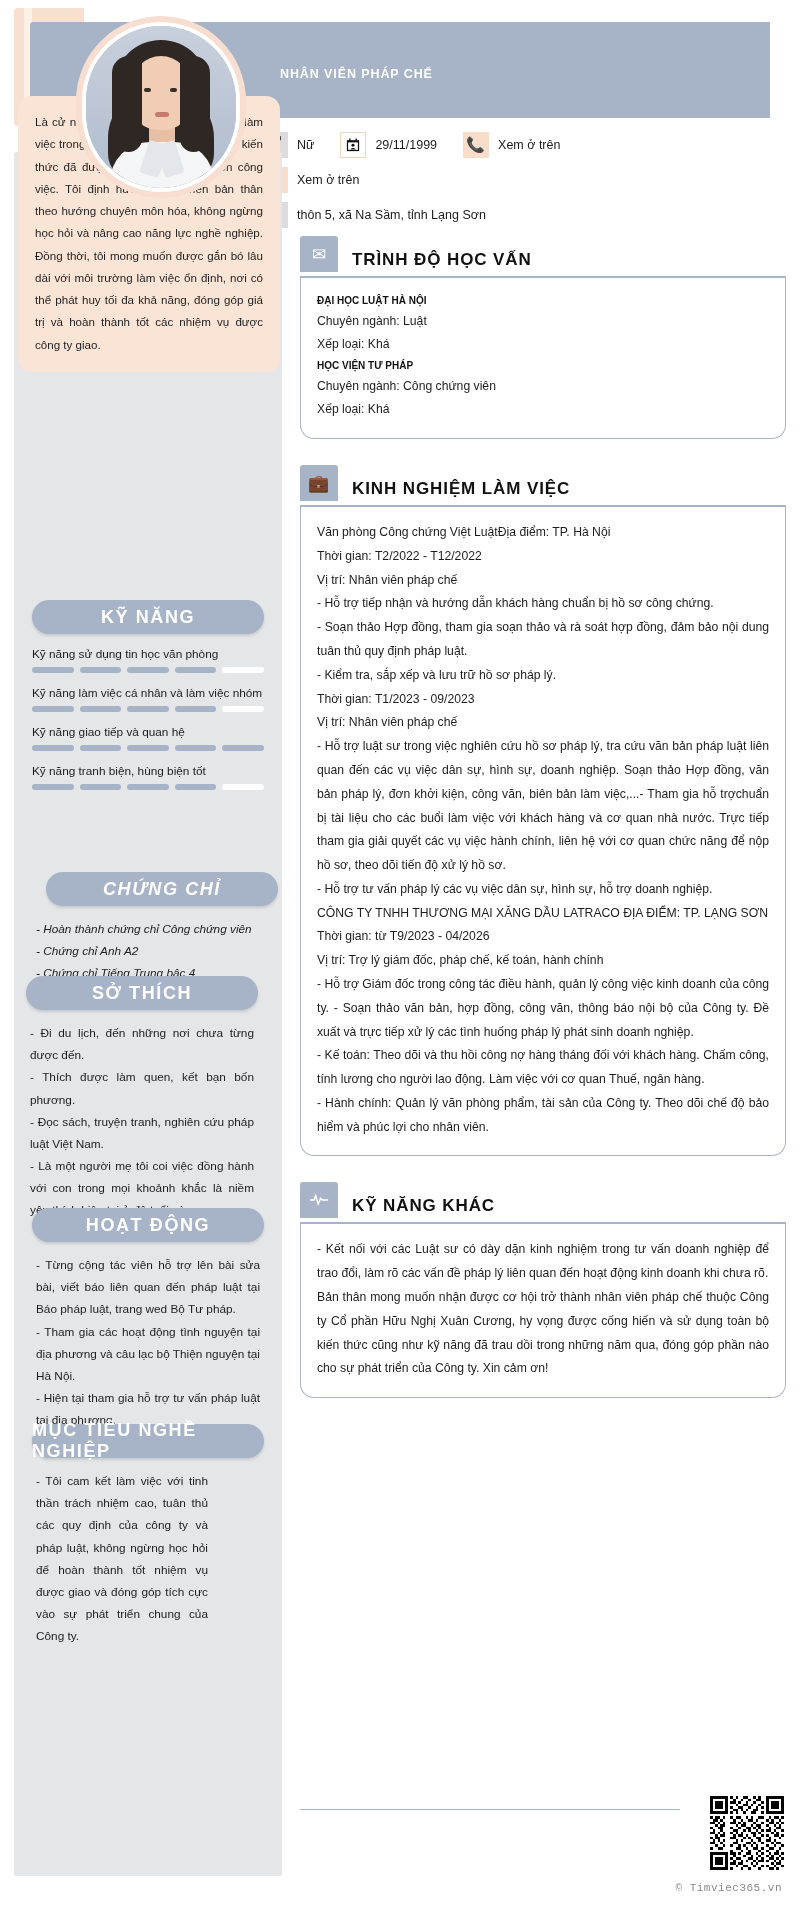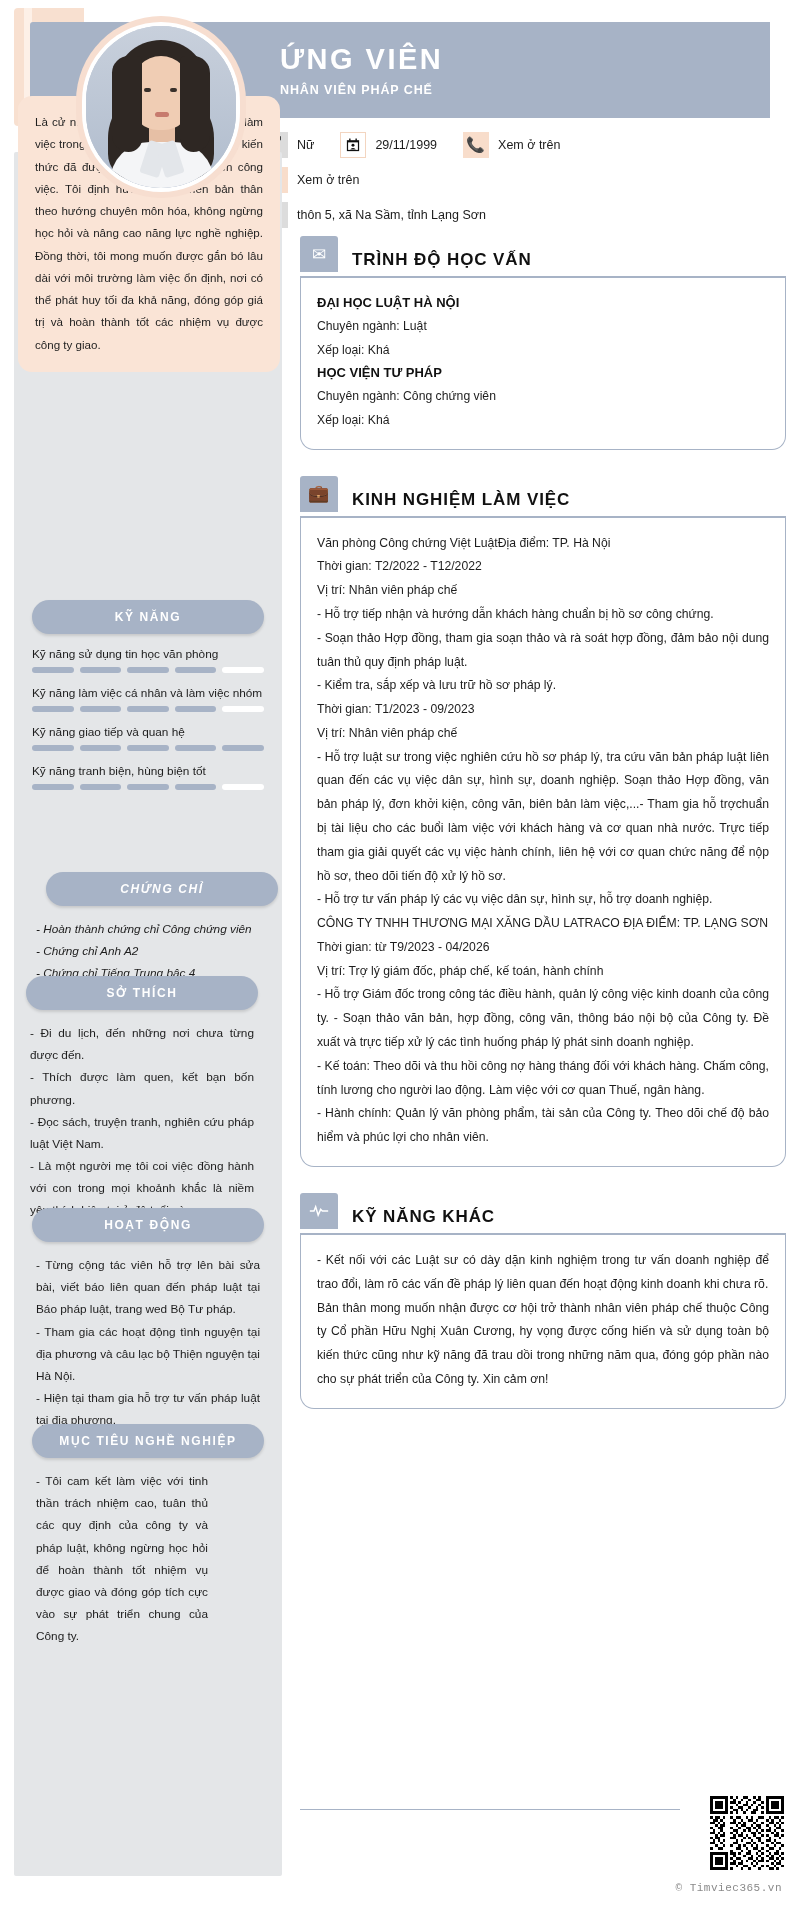--- a/index.html
+++ b/index.html
@@ -162,21 +162,21 @@
   .sec-pill {
     width: 232px;
     margin: 0 auto;
     background: #a7b3c6;
     border-radius: 20px;
     height: 34px;
     display: flex; align-items: center; justify-content: center;
     box-shadow: 0 2px 3px rgba(0,0,0,0.13);
   }
   .sec-pill span {
-    color: #ffffff; font-size: 12px; font-weight: bold; letter-spacing: 1.6px;
+    color: #ffffff; font-size: 18px; font-weight: bold; letter-spacing: 1.6px;
   }
   .lblock { position: relative; padding: 0 18px; }
 
   .skill-name { font-size: 11.8px; color: #1d1d1d; margin: 13px 0 6px 0; }
   .bars { display: flex; gap: 6px; }
   .bar { height: 6px; flex: 1; border-radius: 4px; background: #ffffff; }
   .bar.on { background: #a7b3c6; }
 
   .li { font-size: 11.8px; color: #1d1d1d; line-height: 1.88; text-align: justify; }
   .li-wrap { padding: 12px 4px 4px 4px; }
@@ -200,21 +200,21 @@
   }
   .rsec-rule { height: 2px; background: #a7b3c6; width: 100%; margin-top: 4px; }
 
   .rbox {
     border: 1.4px solid #a7b3c6;
     border-top: none;
     border-radius: 0 0 14px 14px;
     padding: 14px 16px 16px 16px;
   }
 
-  .e-org { font-size: 13px; font-weight: bold; color: #111111; line-height: 1.75; }
+  .e-org { font-size: 10px; font-weight: bold; color: #111111; line-height: 1.75; }
   .e-line { font-size: 12.2px; color: #1d1d1d; line-height: 1.95; text-align: justify; }
   .e-line.b { font-weight: normal; }
 
   
   .qr-wrap { position: absolute; right: 16px; bottom: 44px; width: 74px; height: 74px; }
   .qr { width: 74px; height: 74px; display:block; }
   .footer-note {
     position: absolute; right: 18px; bottom: 20px;
     font-family: "Liberation Mono", monospace;
     font-size: 11px; color: #8a8a8a; letter-spacing: 0.5px;
@@ -222,21 +222,20 @@
   .hr-foot { position:absolute; left:300px; right:120px; bottom:104px; height:1.4px; background:#a7b3c6; }
 </style>
 </head>
 <body>
 
 <div class="page">
 
   <div class="hdr-ribbon-left"></div>
   <div class="hdr-band"></div>
   <div class="hdr-band-inner">
-    <div class="hdr-title">ỨNG VIÊN</div>
     <div class="hdr-sub">NHÂN VIÊN PHÁP CHẾ</div>
   </div>
 
   <div class="photo-wrap">
     <div class="photo-inner">
       <div class="photo">
         <div class="ph-bg"></div>
         <div class="ph-hair2"></div>
         <div class="ph-hair"></div>
         <div class="ph-neck"></div>

